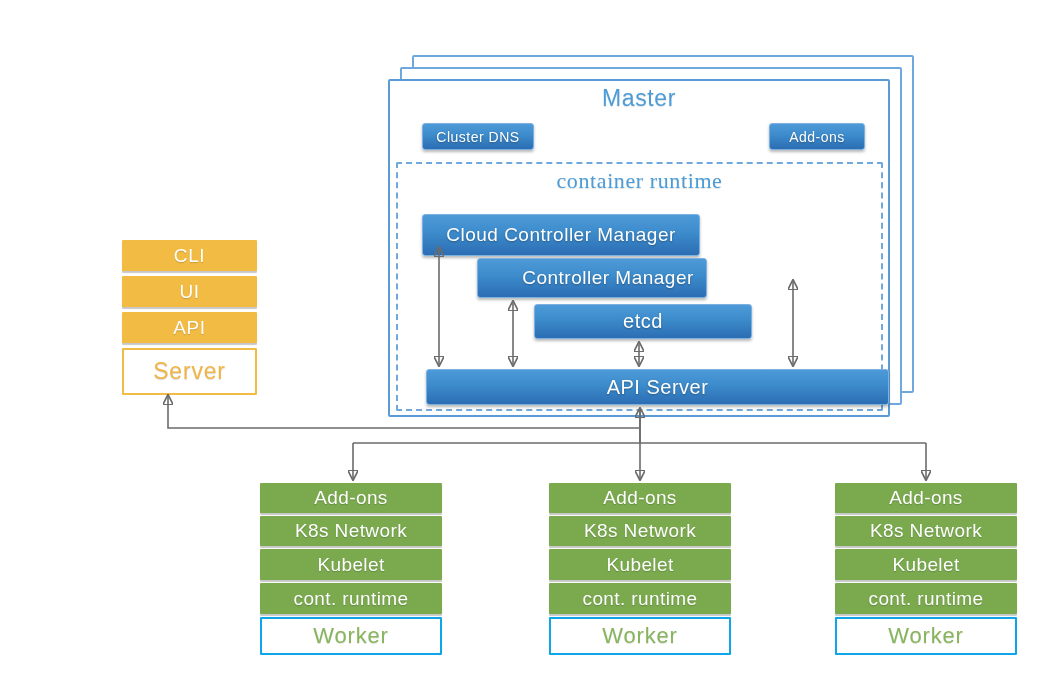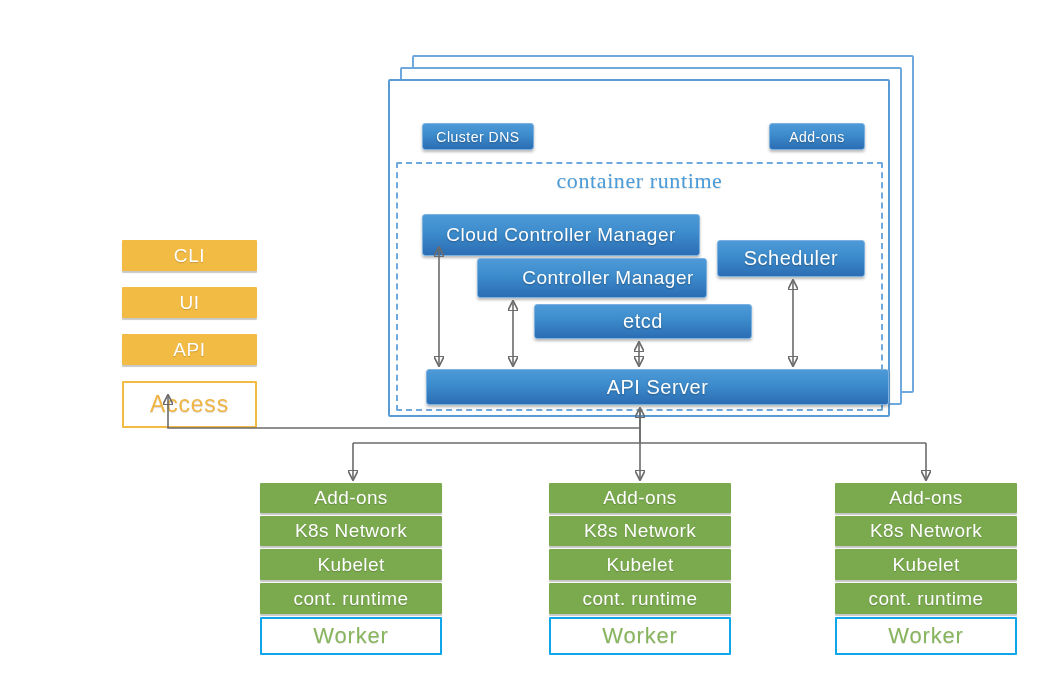--- a/index.html
+++ b/index.html
@@ -39,21 +39,21 @@
   .box-cluster-dns { left:410px; top:123px; width:112px; height:27px; font-size:14px; }
   .box-addons-master { left:757px; top:123px; width:96px; height:27px; font-size:14px; }
   .box-ccm { left:410px; top:214px; width:278px; height:42px; font-size:19px; }
   .box-cm { left:465px; top:258px; width:230px; height:40px; font-size:19px;padding-left:32px; }
   .box-etcd { left:522px; top:304px; width:218px; height:35px; font-size:20px; }
   .box-scheduler { left:705px; top:240px; width:148px; height:37px; font-size:20px; }
   .box-apiserver { left:414px; top:369px; width:463px; height:36px; font-size:20px; }
   
   .ostack {
     position:absolute; left:78px; top:240px; width:179px;
-    display:flex; flex-direction:column; row-gap:16px;padding-left:44px;
+    display:flex; flex-direction:column; row-gap:5px;padding-left:44px;
   }
   .orange-row {
     height:31px; background:#f2bb44; color:#ffffff;
     display:flex; align-items:center; justify-content:center;
     font-size:19px; letter-spacing:0.6px;
     box-shadow:0 2px 1px rgba(0,0,0,0.22);
     text-shadow:0 1px 1px rgba(0,0,0,0.18);
     border-radius:1px;
   }
   .access-box {
@@ -94,38 +94,38 @@
 </style>
 </head>
 <body>
 
 <div class="stage">
 
   <div class="page page-back2"></div>
   <div class="page page-back1"></div>
   <div class="page page-main"></div>
 
+  <div class="blue-title master-title">Master</div>
 
   <div class="bluebox box-cluster-dns">Cluster DNS</div>
   <div class="bluebox box-addons-master">Add-ons</div>
 
   <div class="dashed-box"></div>
   <div class="blue-title cr-title">container runtime</div>
 
   <div class="bluebox box-ccm">Cloud Controller Manager</div>
   <div class="bluebox box-cm">Controller Manager</div>
   <div class="bluebox box-etcd">etcd</div>
-  <div class="bluebox box-scheduler">Scheduler</div>
   <div class="bluebox box-apiserver">API Server</div>
 
   <div class="ostack">
     <div class="orange-row">CLI</div>
     <div class="orange-row">UI</div>
     <div class="orange-row">API</div>
-    <div class="access-box">Access</div>
+    <div class="access-box">Server</div>
   </div>
 
   <div class="wstack wstack-1">
     <div class="green-row">Add-ons</div>
     <div class="green-row">K8s Network</div>
     <div class="green-row tall">Kubelet</div>
     <div class="green-row tall">cont. runtime</div>
     <div class="worker-box">Worker</div>
   </div>
   <div class="wstack wstack-2">

